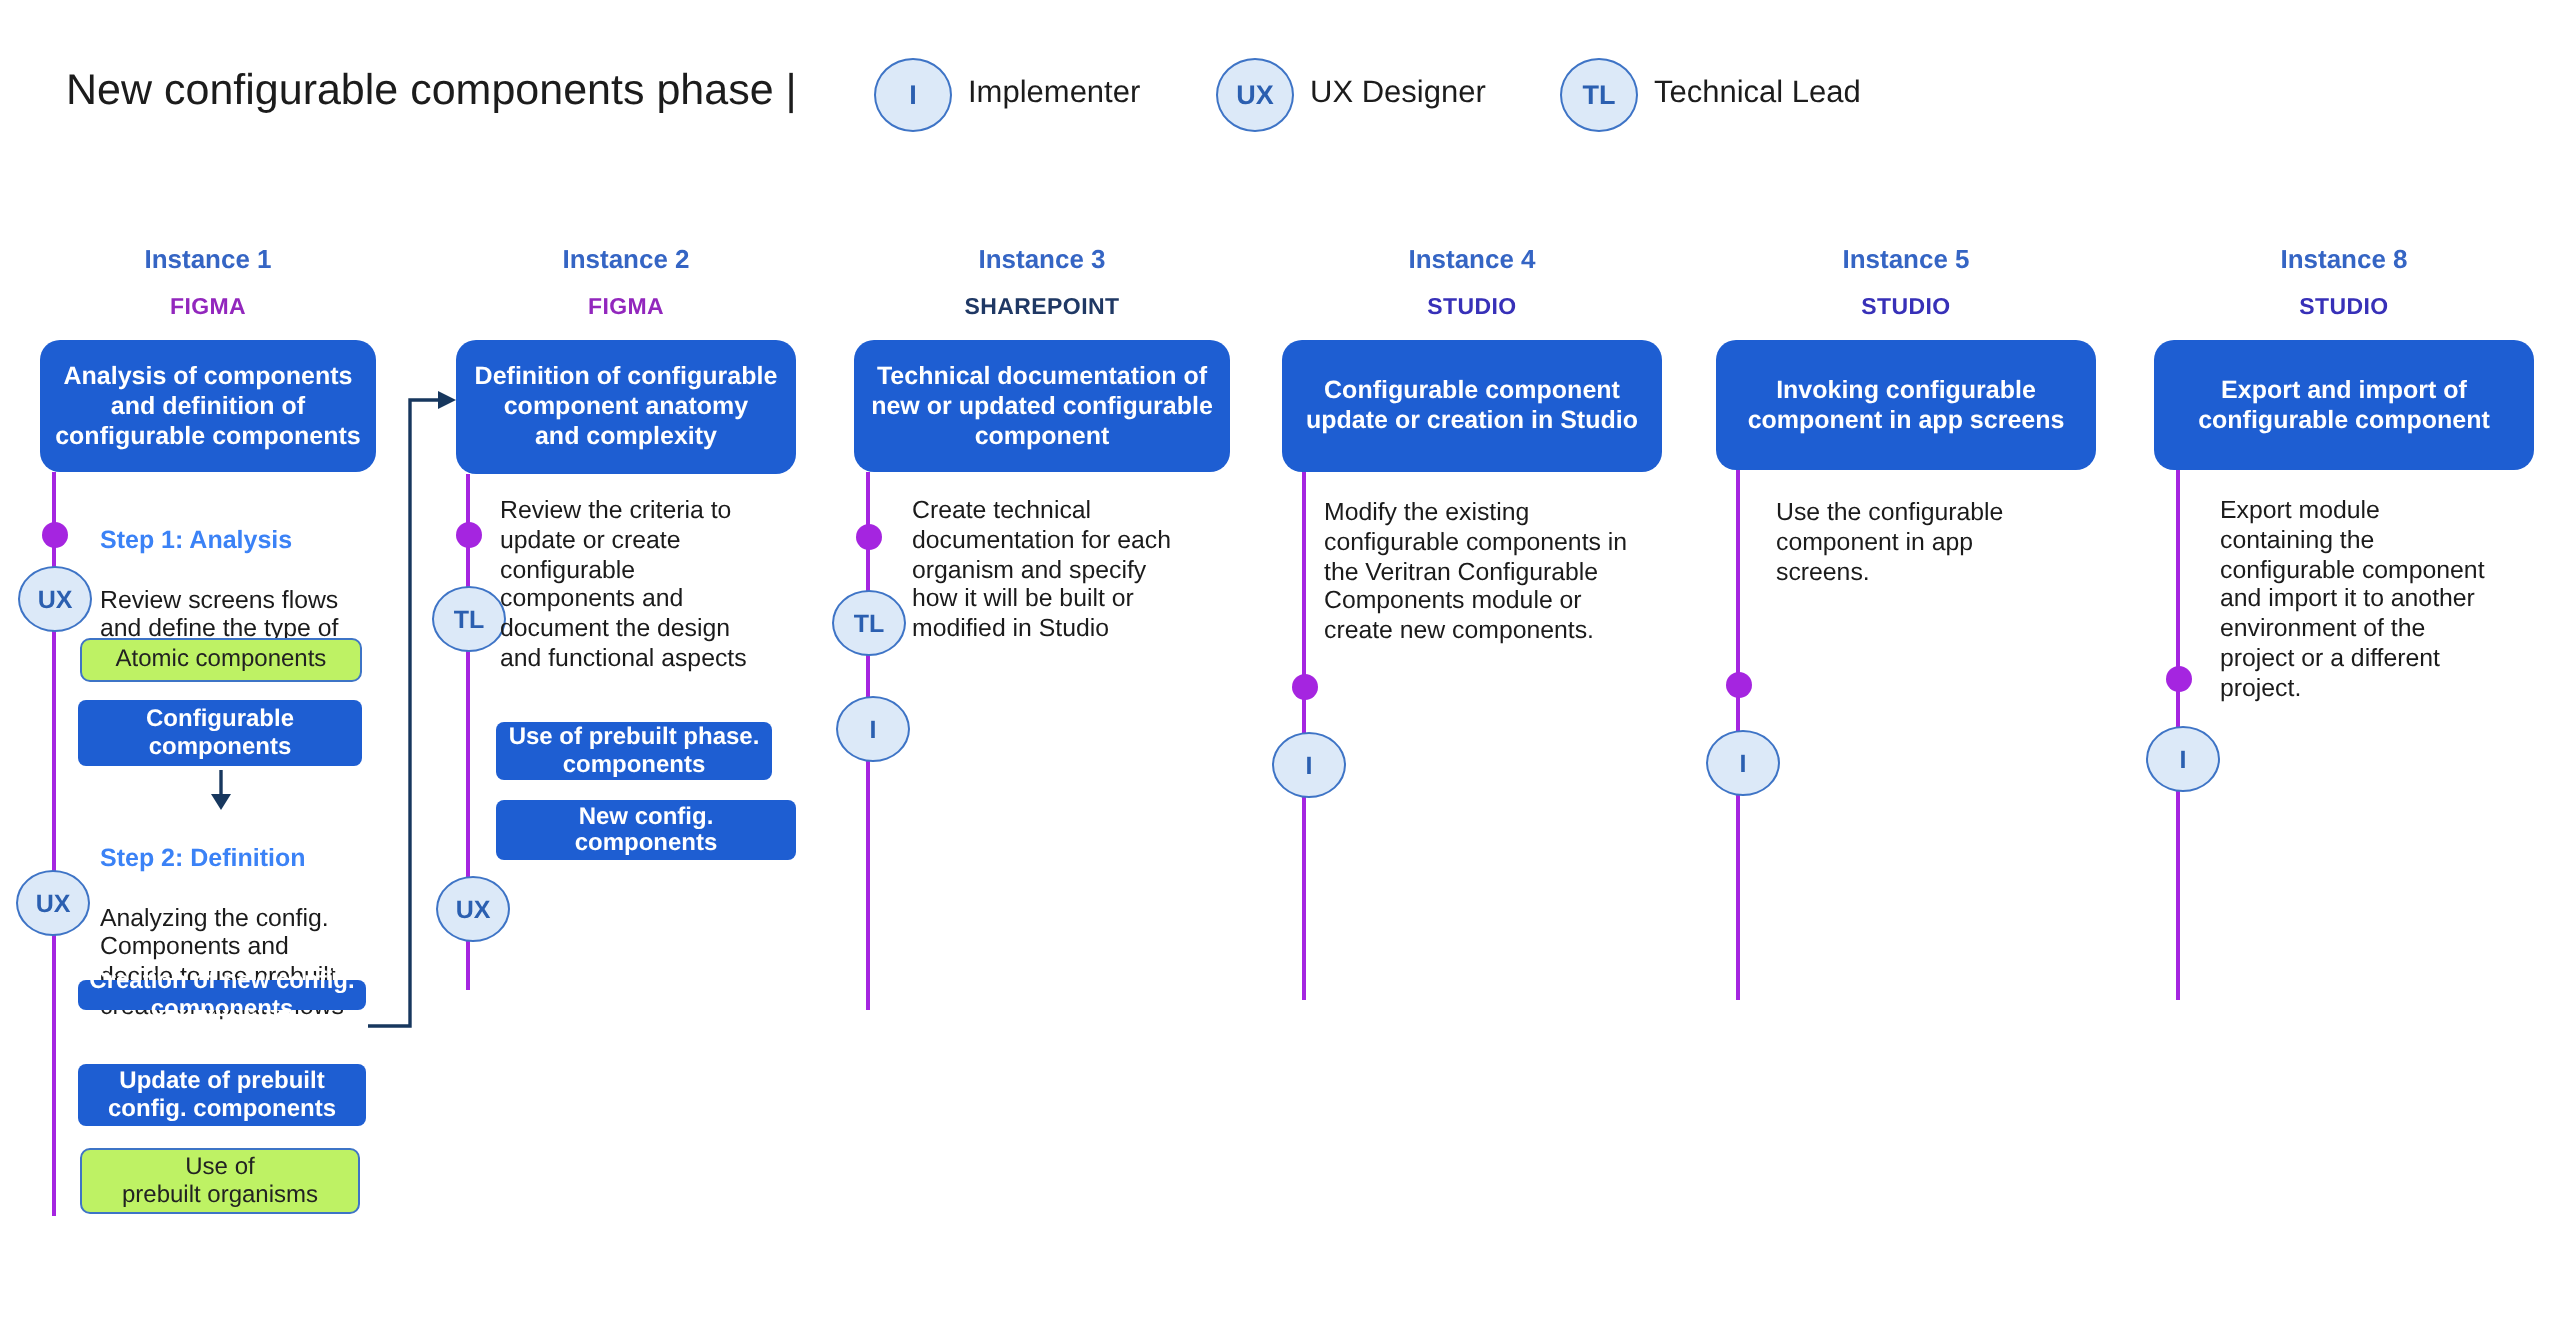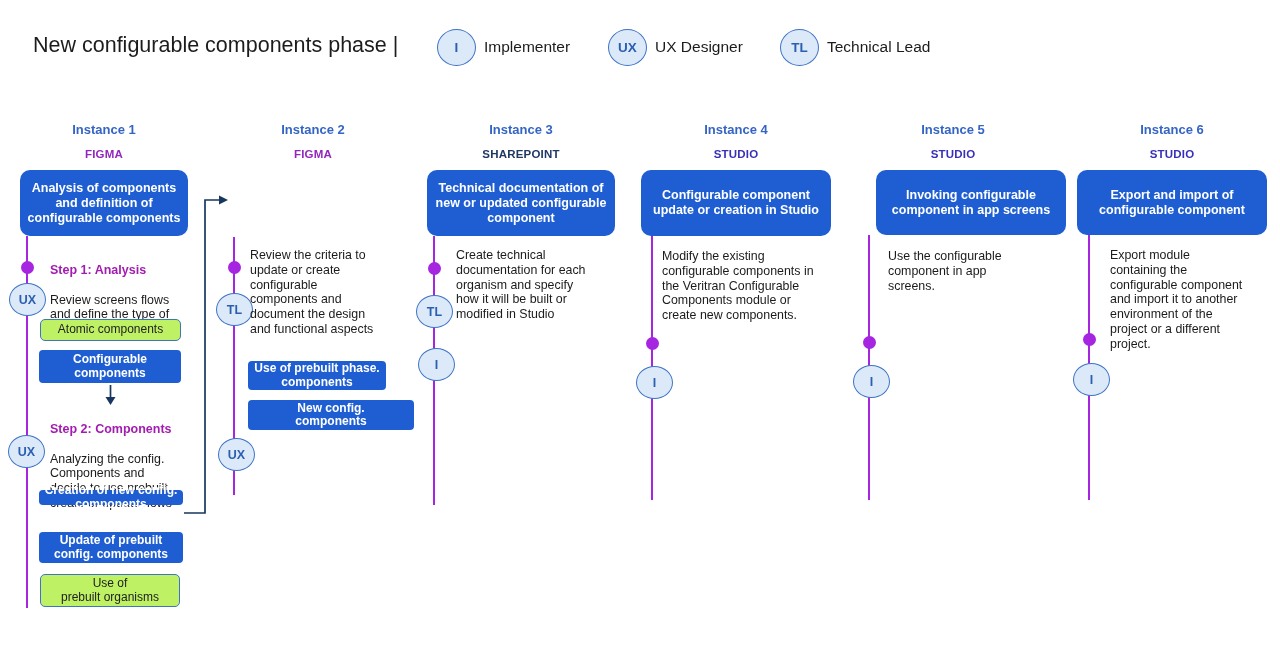--- a/index.html
+++ b/index.html
@@ -21,21 +21,21 @@
 
   .bigbox{position:absolute;box-sizing:border-box;background:var(--primary-blue);color:#fff;
     border-radius:10px;display:flex;align-items:center;justify-content:center;text-align:center;
     font-weight:bold;font-size:12.5px;line-height:15px;white-space:pre-line;padding:4px;}
 
   .vline{position:absolute;width:2px;background:var(--line-purple);}
   .dot{position:absolute;width:13px;height:13px;border-radius:50%;background:var(--line-purple);}
   .rolebadge{width:37px;height:33px;font-size:12.5px;}
 
   .bodytext{position:absolute;font-size:12.4px;line-height:14.8px;color:#1b1b1b;white-space:pre-line;}
-  .stephdr{font-weight:bold;font-size:12.5px;line-height:15px;color:#a21caf;}
+  .stephdr{font-weight:bold;font-size:12.5px;line-height:15px;color:#3b82f6;}
   .stepbody{font-size:12.4px;line-height:14.8px;color:#1b1b1b;white-space:pre-line;}
 
   .tag{position:absolute;box-sizing:border-box;display:flex;align-items:center;justify-content:center;
     text-align:center;font-size:12px;line-height:13.5px;white-space:pre-line;border-radius:4px;}
   .tag.dark{background:var(--primary-blue);color:#fff;font-weight:bold;}
   .tag.light{background:#bef264;border:1px solid var(--badge-border);color:#222;border-radius:5px;}
 
   .overlay{position:absolute;left:0;top:0;pointer-events:none;}
   .overlay .stroke{fill:none;stroke:var(--navy);stroke-width:1.7px;}
   .overlay .head{fill:var(--navy);stroke:none;}
@@ -72,47 +72,50 @@
     <div class="stephdr">Step 1: Analysis</div>
     <div class="stepbody">Review screens flows
 and define the type of
 component to be used</div>
   </div>
   <div class="tag light" style="left:40px;top:319px;width:141px;height:22px;">Atomic components</div>
   <div class="tag dark" style="left:39px;top:350px;width:142px;height:33px;">Configurable
 components</div>
   <div class="badge rolebadge" style="left:8px;top:435px;">UX</div>
   <div class="bodytext" style="left:50px;top:407px;width:150px;">
-    <div class="stephdr">Step 2: Components</div>
+    <div class="stephdr">Step 2: Definition</div>
     <div class="stepbody">Analyzing the config.
 Components and
 decide to use prebuilt,
 create or update flows</div>
   </div>
   <div class="tag dark" style="left:39px;top:490px;width:144px;height:15px;">Creation of new config.
 components</div>
   <div class="tag dark" style="left:39px;top:532px;width:144px;height:31px;">Update of prebuilt
 config. components</div>
   <div class="tag light" style="left:40px;top:574px;width:140px;height:33px;">Use of
 prebuilt organisms</div>
 
   <div class="col-title" style="left:228px;width:170px;">Instance 2</div>
   <div class="col-tool" style="left: 228px; width: 170px; color: rgb(146, 39, 189);">FIGMA</div>
+  <div class="bigbox" style="left:228px;top:170px;width:170px;height:67px;">Definition of configurable
+component anatomy
+and complexity</div>
   <div class="vline" style="left:233px;top:237px;height:258px;"></div>
   <div class="dot" style="left:228px;top:261px;"></div>
   <div class="badge rolebadge" style="left:216px;top:293px;">TL</div>
   <div class="bodytext" style="left:250px;top:248px;width:146px;">Review the criteria to
 update or create
 configurable
 components and
 document the design
 and functional aspects</div>
   <div class="tag dark" style="left:248px;top:361px;width:138px;height:29px;">Use of prebuilt phase.
 components</div>
-  <div class="tag dark" style="left:248px;top:400px;width:166px;height:30px;">New config.
+  <div class="tag dark" style="left:248px;top:400px;width:150px;height:30px;">New config.
 components</div>
   <div class="badge rolebadge" style="left:218px;top:438px;">UX</div>
 
   <div class="col-title" style="left:427px;width:188px;">Instance 3</div>
   <div class="col-tool" style="left: 427px; width: 188px; color: rgb(31, 56, 100);">SHAREPOINT</div>
   <div class="bigbox" style="left:427px;top:170px;width:188px;height:66px;">Technical documentation of
 new or updated configurable
 component</div>
   <div class="vline" style="left:433px;top:236px;height:269px;"></div>
   <div class="dot" style="left:428px;top:262px;"></div>
@@ -132,30 +135,30 @@
   <div class="dot" style="left:646px;top:337px;"></div>
   <div class="badge rolebadge" style="left:636px;top:366px;">I</div>
   <div class="bodytext" style="left:662px;top:249px;width:172px;">Modify the existing
 configurable components in
 the Veritran Configurable
 Components module or
 create new components.</div>
 
   <div class="col-title" style="left:858px;width:190px;">Instance 5</div>
   <div class="col-tool" style="left: 858px; width: 190px; color: rgb(55, 48, 184);">STUDIO</div>
-  <div class="bigbox" style="left:858px;top:170px;width:190px;height:65px;margin-left:18px;">Invoking configurable
+  <div class="bigbox" style="left:858px;top:170px;width:190px;height:65px;">Invoking configurable
 component in app screens</div>
   <div class="vline" style="left:868px;top:235px;height:265px;"></div>
   <div class="dot" style="left:863px;top:336px;"></div>
   <div class="badge rolebadge" style="left:853px;top:365px;">I</div>
   <div class="bodytext" style="left:888px;top:249px;width:152px;">Use the configurable
 component in app
 screens.</div>
 
-  <div class="col-title" style="left:1077px;width:190px;">Instance 6</div>
+  <div class="col-title" style="left:1077px;width:190px;">Instance 8</div>
   <div class="col-tool" style="left: 1077px; width: 190px; color: rgb(55, 48, 184);">STUDIO</div>
   <div class="bigbox" style="left:1077px;top:170px;width:190px;height:65px;">Export and import of
 configurable component</div>
   <div class="vline" style="left:1088px;top:235px;height:265px;"></div>
   <div class="dot" style="left:1083px;top:333px;"></div>
   <div class="badge rolebadge" style="left:1073px;top:363px;">I</div>
   <div class="bodytext" style="left:1110px;top:248px;width:152px;">Export module
 containing the
 configurable component
 and import it to another

